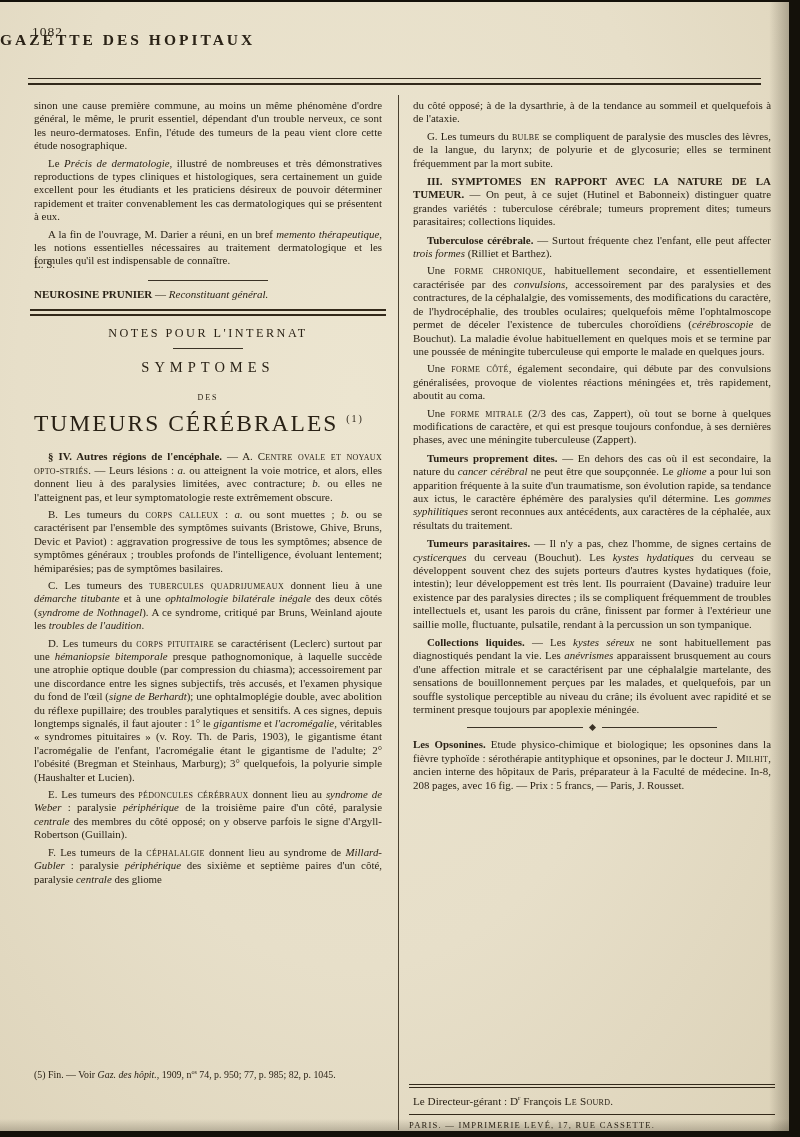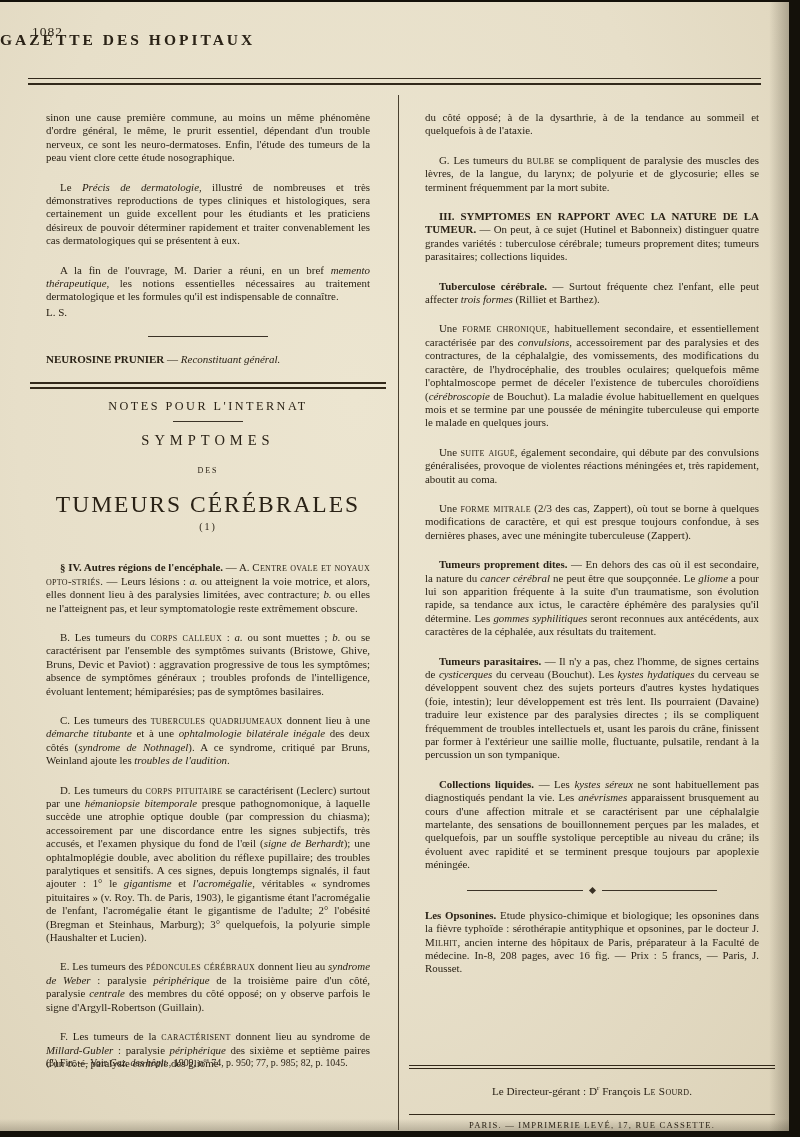--- a/index.html
+++ b/index.html
@@ -26,54 +26,54 @@
   .header{position:relative;height:42px;padding-top:29px}
   .page-num{position:absolute;left:32px;top:22px;font-size:13.5px;letter-spacing:1px}
   .journal-title{font-weight:bold;font-size:15.5px;letter-spacing:3px}
   .header-rule{margin:5px 28px 0;height:4px;border-top:1px solid #32291b;border-bottom:2px solid #32291b}
 
   .cols{position:relative;display:flex;margin:10px 14px 0 30px;height:1035px;overflow:hidden}
   .col-left{width:356px;position:relative}
   .col-sep{width:1px;background:#4a4130;margin:0 10px 0 12px}
   .col-right{flex:1;position:relative}
 
-  p{margin:16px;font-size:10.9px;line-height:13.4px;text-align:justify;text-indent:14px}
+  p{margin:4px;font-size:10.9px;line-height:13.4px;text-align:justify;text-indent:14px}
   .noind{text-indent:0}
   .gap{margin-top:5px}
-  .center{text-align:center;text-indent:0}
+  .center{text-indent:0}
   .b{font-weight:bold}
   .i{font-style:italic}
   .sc{font-variant:small-caps;letter-spacing:0.3px}
   .sup{vertical-align:super;font-size:0.62em;line-height:0}
 
   .sig{text-indent:0;padding-right:26px;margin-top:-13.4px;font-size:11px}
   .short-rule{width:120px;height:1px;background:#3a3226;margin:8px auto 7px}
   .ad-block p{font-size:11px}
   .double-rule{height:3px;border-top:2px solid #33291a;border-bottom:2px solid #33291a;margin:8px 0 10px}
 
   .kicker{text-align:center;font-size:12.2px;letter-spacing:2.5px;}
   .kicker-rule{width:70px;height:1px;background:#3a3226;margin:7px auto 8px}
   .subtitle{text-align:center;font-size:14.5px;letter-spacing:5px;margin-top:10px}
   .des{text-align:center;font-size:8px;letter-spacing:2px;margin-top:17px}
   .title-block{margin:8px 0 13px}
-  .title-block p{text-align:center;text-indent:0;font-size:23.5px;letter-spacing:2px;line-height:1.15}
+  .title-block p{text-align:left;text-indent:0;font-size:23.5px;letter-spacing:2px;line-height:1.15}
   .title-block .sup{font-size:10px}
 
   .footnote{position:absolute;left:0;right:0;bottom:44px}
   .footnote p{font-size:9.9px;line-height:12.6px}
 
   .ornament{display:flex;align-items:center;justify-content:center;margin:9px auto 8px;width:250px}
   .ornament .line{flex:1;height:1px;background:#3a3226}
   .ornament .diamond{width:5px;height:5px;background:#3a3226;transform:rotate(45deg);margin:0 7px}
 
   .col-footer{position:absolute;left:0;right:0;bottom:0}
   .footer-rule-a{height:2px;border-top:1px solid #33291a;border-bottom:1px solid #33291a;margin-bottom:7px}
   .gerant p{font-size:11.2px}
   .footer-rule-b{height:1px;background:#33291a;margin:6px 0 5px}
-  .imprint{text-align:center;font-size:8.6px;letter-spacing:1.2px}
+  .imprint{font-size:8.6px;letter-spacing:1.2px}
 </style>
 </head>
 <body>
 
 <div class="paper">
 
   <div class="header">
     <div class="page-num">1082</div>
     <div class="journal-title">GAZETTE DES HOPITAUX</div>
   </div>
@@ -102,38 +102,38 @@
       <div class="title-block">
           <p><span>TUMEURS CÉRÉBRALES </span><span class="sup">(1)</span></p>
         </div>
 
       <div>
           <p><span class="b">§ IV. Autres régions de l'encéphale.</span><span> — A. </span><span class="sc">Centre ovale et noyaux opto-striés</span><span>. — Leurs lésions : </span><span class="i">a.</span><span> ou atteignent la voie motrice, et alors, elles donnent lieu à des paralysies limitées, avec contracture; </span><span class="i">b.</span><span> ou elles ne l'atteignent pas, et leur symptomatologie reste extrêmement obscure.</span></p>
           <p><span>B. Les tumeurs du </span><span class="sc">corps calleux</span><span> : </span><span class="i">a.</span><span> ou sont muettes ; </span><span class="i">b.</span><span> ou se caractérisent par l'ensemble des symptômes suivants (Bristowe, Ghive, Bruns, Devic et Paviot) : aggravation progressive de tous les symptômes; absence de symptômes généraux ; troubles profonds de l'intelligence, évoluant lentement; hémiparésies; pas de symptômes basilaires.</span></p>
           <p><span>C. Les tumeurs des </span><span class="sc">tubercules quadrijumeaux</span><span> donnent lieu à une </span><span class="i">démarche titubante</span><span> et à une </span><span class="i">ophtalmologie bilatérale inégale</span><span> des deux côtés (</span><span class="i">syndrome de Nothnagel</span><span>). A ce syndrome, critiqué par Bruns, Weinland ajoute les </span><span class="i">troubles de l'audition</span><span>.</span></p>
           <p><span>D. Les tumeurs du </span><span class="sc">corps pituitaire</span><span> se caractérisent (Leclerc) surtout par une </span><span class="i">hémaniopsie bitemporale</span><span> presque pathognomonique, à laquelle succède une atrophie optique double (par compression du chiasma); accessoirement par une discordance entre les signes subjectifs, très accusés, et l'examen physique du fond de l'œil (</span><span class="i">signe de Berhardt</span><span>); une ophtalmoplégie double, avec abolition du réflexe pupillaire; des troubles paralytiques et sensitifs. A ces signes, depuis longtemps signalés, il faut ajouter : 1° le </span><span class="i">gigantisme</span><span> et </span><span class="i">l'acromégalie</span><span>, véritables « syndromes pituitaires » (v. Roy. Th. de Paris, 1903), le gigantisme étant l'acromégalie de l'enfant, l'acromégalie étant le gigantisme de l'adulte; 2° l'obésité (Bregman et Steinhaus, Marburg); 3° quelquefois, la polyurie simple (Haushalter et Lucien).</span></p>
           <p><span>E. Les tumeurs des </span><span class="sc">pédoncules cérébraux</span><span> donnent lieu au </span><span class="i">syndrome de Weber</span><span> : paralysie </span><span class="i">périphérique</span><span> de la troisième paire d'un côté, paralysie </span><span class="i">centrale</span><span> des membres du côté opposé; on y observe parfois le signe d'Argyll-Robertson (Guillain).</span></p>
-          <p><span>F. Les tumeurs de la </span><span class="sc">caractérisent</span><span> donnent lieu au syndrome de </span><span class="i">Millard-Gubler</span><span> : paralysie </span><span class="i">périphérique</span><span> des sixième et septième paires d'un côté, paralysie </span><span class="i">centrale</span><span> des gliome</span></p>
+          <p><span>F. Les tumeurs de la </span><span class="sc">céphalalgie</span><span> donnent lieu au syndrome de </span><span class="i">Millard-Gubler</span><span> : paralysie </span><span class="i">périphérique</span><span> des sixième et septième paires d'un côté, paralysie </span><span class="i">centrale</span><span> des gliome</span></p>
         </div>
 
       <div class="footnote">
           <p class="noind"><span>(5) Fin. — Voir </span><span class="i">Gaz. des hôpit.</span><span>, 1909, n</span><span class="sup">os</span><span> 74, p. 950; 77, p. 985; 82, p. 1045.</span></p>
         </div>
     </div>
 
     <div class="col-sep"></div>
 
     <div class="col-right">
       <div>
           <p class="noind"><span>du côté opposé; à de la dysarthrie, à de la tendance au sommeil et quelquefois à de l'ataxie.</span></p>
           <p><span>G. Les tumeurs du </span><span class="sc">bulbe</span><span> se compliquent de paralysie des muscles des lèvres, de la langue, du larynx; de polyurie et de glycosurie; elles se terminent fréquemment par la mort subite.</span></p>
           <p class="gap"><span class="b">III. SYMPTOMES EN RAPPORT AVEC LA NATURE DE LA TUMEUR.</span><span> — On peut, à ce sujet (Hutinel et Babonneix) distinguer quatre grandes variétés : tuberculose cérébrale; tumeurs proprement dites; tumeurs parasitaires; collections liquides.</span></p>
           <p class="gap"><span class="b">Tuberculose cérébrale.</span><span> — Surtout fréquente chez l'enfant, elle peut affecter </span><span class="i">trois formes</span><span> (Rilliet et Barthez).</span></p>
           <p><span>Une </span><span class="sc">forme chronique</span><span>, habituellement secondaire, et essentiellement caractérisée par des </span><span class="i">convulsions</span><span>, accessoirement par des paralysies et des contractures, de la céphalalgie, des vomissements, des modifications du caractère, de l'hydrocéphalie, des troubles oculaires; quelquefois même l'ophtalmoscope permet de déceler l'existence de tubercules choroïdiens (</span><span class="i">cérébroscopie</span><span> de Bouchut). La maladie évolue habituellement en quelques mois et se termine par une poussée de méningite tuberculeuse qui emporte le malade en quelques jours.</span></p>
-          <p><span>Une </span><span class="sc">suite aiguë</span><span>, également secondaire, qui débute par des convulsions généralisées, provoque de violentes réactions méningées et, très rapidement, aboutit au coma.</span></p>
+          <p><span>Une </span><span class="sc">forme côté</span><span>, également secondaire, qui débute par des convulsions généralisées, provoque de violentes réactions méningées et, très rapidement, aboutit au coma.</span></p>
           <p><span>Une </span><span class="sc">forme mitrale</span><span> (2/3 des cas, Zappert), où tout se borne à quelques modifications de caractère, et qui est presque toujours confondue, à ses dernières phases, avec une méningite tuberculeuse (Zappert).</span></p>
           <p class="gap"><span class="b">Tumeurs proprement dites.</span><span> — En dehors des cas où il est secondaire, la nature du </span><span class="i">cancer cérébral</span><span> ne peut être que soupçonnée. Le </span><span class="i">gliome</span><span> a pour lui son apparition fréquente à la suite d'un traumatisme, son évolution rapide, sa tendance aux ictus, le caractère éphémère des paralysies qu'il détermine. Les </span><span class="i">gommes syphilitiques</span><span> seront reconnues aux antécédents, aux caractères de la céphalée, aux résultats du traitement.</span></p>
           <p class="gap"><span class="b">Tumeurs parasitaires.</span><span> — Il n'y a pas, chez l'homme, de signes certains de </span><span class="i">cysticerques</span><span> du cerveau (Bouchut). Les </span><span class="i">kystes hydatiques</span><span> du cerveau se développent souvent chez des sujets porteurs d'autres kystes hydatiques (foie, intestin); leur développement est très lent. Ils pourraient (Davaine) traduire leur existence par des paralysies directes ; ils se compliquent fréquemment de troubles intellectuels et, usant les parois du crâne, finissent par former à l'extérieur une saillie molle, fluctuante, pulsatile, rendant à la percussion un son tympanique.</span></p>
           <p class="gap"><span class="b">Collections liquides.</span><span> — Les </span><span class="i">kystes séreux</span><span> ne sont habituellement pas diagnostiqués pendant la vie. Les </span><span class="i">anévrismes</span><span> apparaissent brusquement au cours d'une affection mitrale et se caractérisent par une céphalalgie martelante, des sensations de bouillonnement perçues par les malades, et quelquefois, par un souffle systolique perceptible au niveau du crâne; ils évoluent avec rapidité et se terminent presque toujours par apoplexie méningée.</span></p>
         </div>
 
       <div class="ornament">
         <span class="line"></span>
         <span class="diamond"></span>
         <span class="line"></span>

